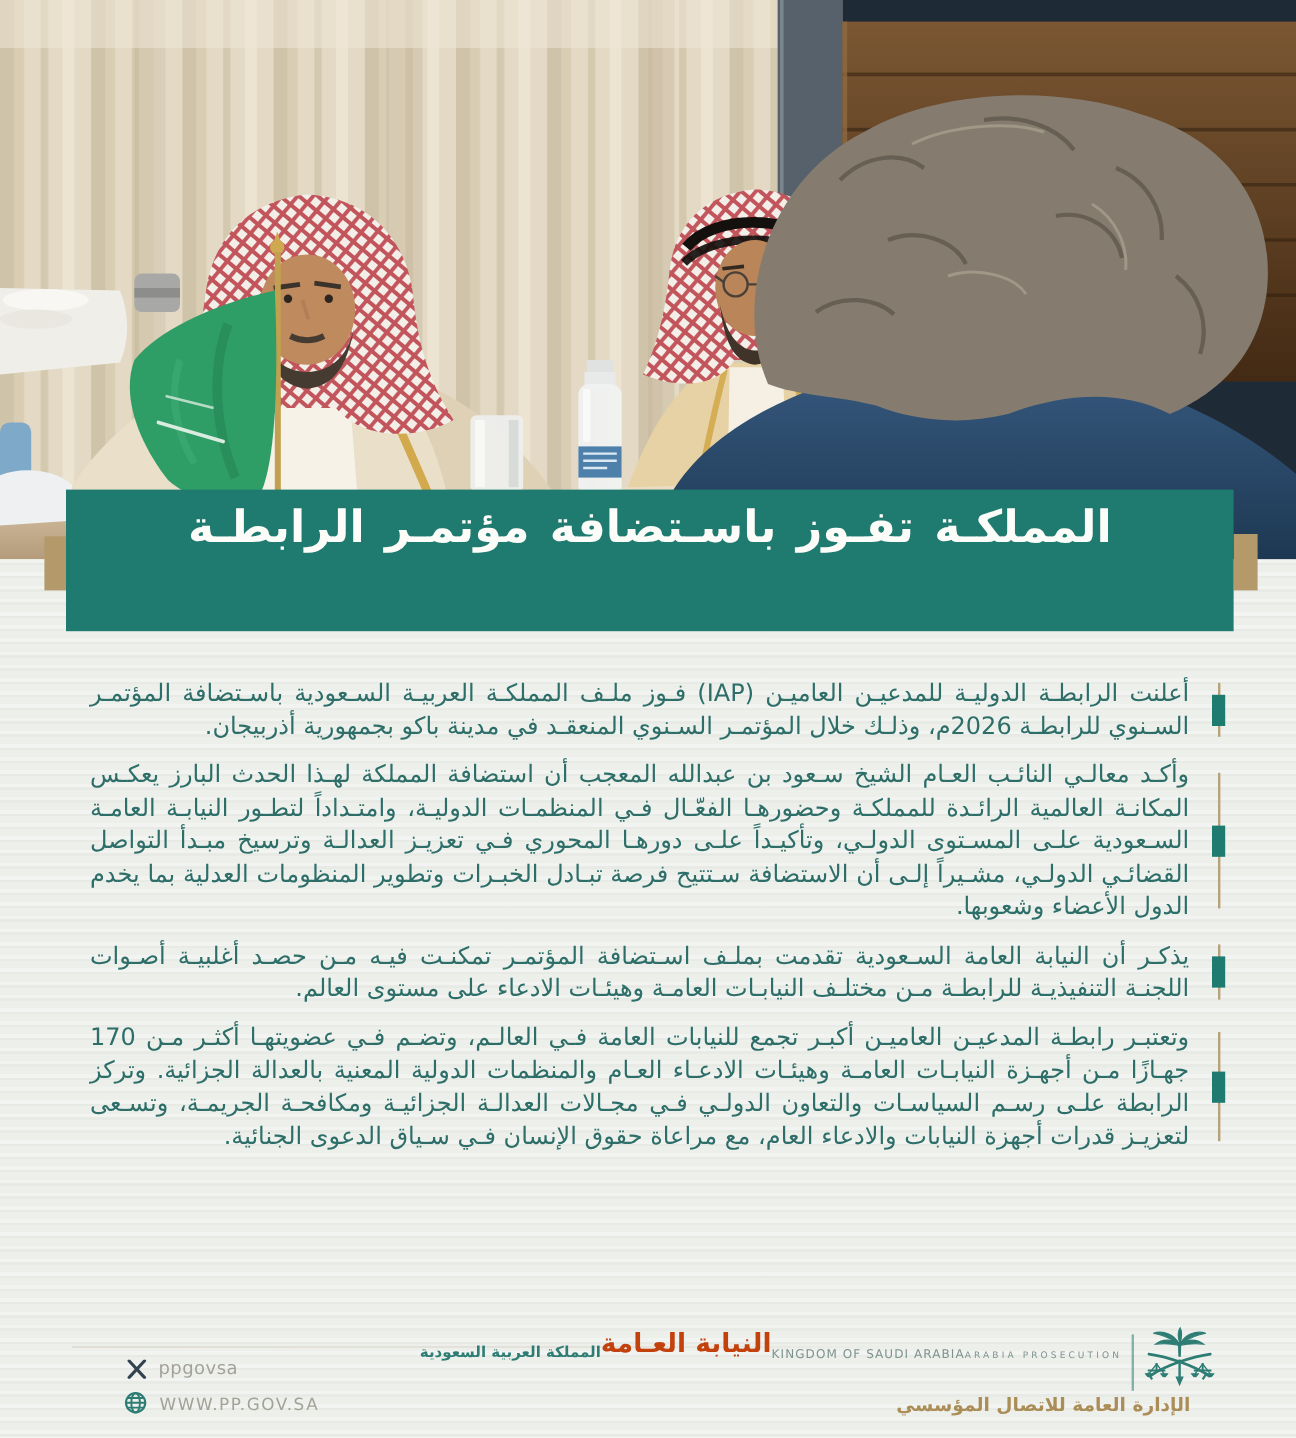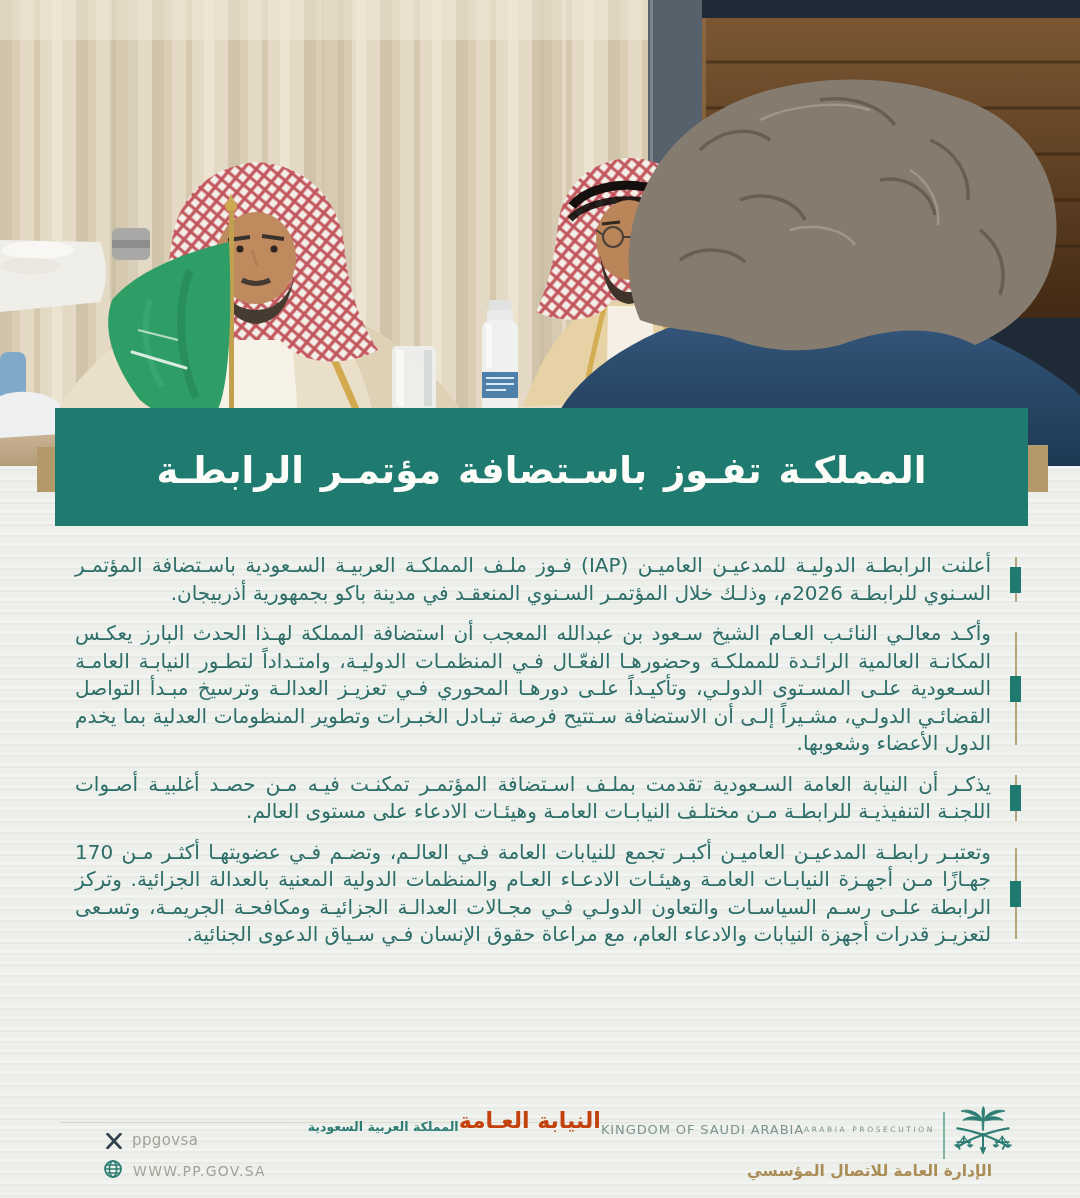--- a/index.html
+++ b/index.html
@@ -18,49 +18,49 @@
   .photo{position:absolute;left:0;top:0;width:1080px;height:466px;z-index:1;}
   .photo svg{display:block;width:1080px;height:466px;}
 
   .gold-accent{position:absolute;background:#b49a6b;z-index:2;}
   .gold-left{left:37px;top:447px;width:19px;height:45px;}
   .gold-right{left:1028px;top:445px;width:20px;height:47px;}
 
   .banner{
     position:absolute;left:55px;top:408px;width:973px;height:118px;z-index:3;
     background:#1f7a70;box-sizing:border-box;padding:6px 42px 0;
-    display:flex;flex-direction:column;justify-content:center;gap:1px;
+    display:flex;flex-direction:row;justify-content:center;gap:1px;
   }
   .banner-line{
     direction:rtl;text-align:center;color:#fcfcf8;font-weight:bold;
     font-size:37px;line-height:51px;letter-spacing:.5px;word-spacing:4px;
   }
 
   .article{position:absolute;left:75px;top:552px;width:916px;direction:rtl;z-index:2;}
-  .article p{position:relative;margin:0 0 13px;font-size:20px;line-height:27.5px;
+  .article p{position:relative;margin:12px 0 13px;font-size:20px;line-height:27.5px;
     text-align:justify;color:#2d6e69;}
   .pmark{position:absolute;right:-31px;top:9%;bottom:9%;width:13px;display:block;}
   .pmark i{display:block;position:absolute;}
   .pline{right:5px;top:0;bottom:0;width:2px;background:#b7a27c;}
   .pbar{right:1px;top:50%;transform:translateY(-50%);width:11px;height:26px;background:#1f7a70;}
 
   .footer-divider{position:absolute;left:60px;top:1122px;width:695px;height:1px;z-index:2;
     background:linear-gradient(90deg,#d7d3c8 0%,#dfdcd2 70%,rgba(223,220,210,0) 100%);}
 
   .social-row{position:absolute;display:flex;align-items:flex-end;gap:10px;z-index:2;}
   .row-x{left:106px;top:1131px;}
   .row-web{left:103px;top:1152px;}
   .handle{font-size:15px;color:#a3a298;letter-spacing:.4px;}
   .site{font-size:14px;color:#a3a298;letter-spacing:1.3px;margin-top:11px;}
 
   .logo-text{position:absolute;right:145px;top:1108px;z-index:2;
     display:flex;flex-direction:row;align-items:flex-end;}
   .country-ar{direction:rtl;font-size:12.5px;font-weight:bold;color:#2e7d74;line-height:14px;}
   .org-ar{direction:rtl;font-size:22px;font-weight:bold;color:#c2410c;line-height:26px;}
-  .country-en{font-size:13px;color:#7d938e;letter-spacing:.9px;line-height:9px;margin-top:2px;}
+  .country-en{font-size:10px;color:#7d938e;letter-spacing:.9px;line-height:9px;margin-top:2px;}
   .org-en{font-size:7.5px;color:#7d938e;letter-spacing:2.6px;line-height:9px;margin-top:2px;}
   .logo-sep{position:absolute;left:943px;top:1112px;width:2px;height:47px;background:#2e7d74;opacity:.55;z-index:2;}
   .emblem{position:absolute;left:951px;top:1104px;z-index:2;}
   .dept{position:absolute;right:88px;top:1162px;z-index:2;direction:rtl;
     font-size:15.5px;font-weight:bold;color:#ab8d57;letter-spacing:.3px;}
 </style>
 </head>
 <body>
 
 <div class="page">

